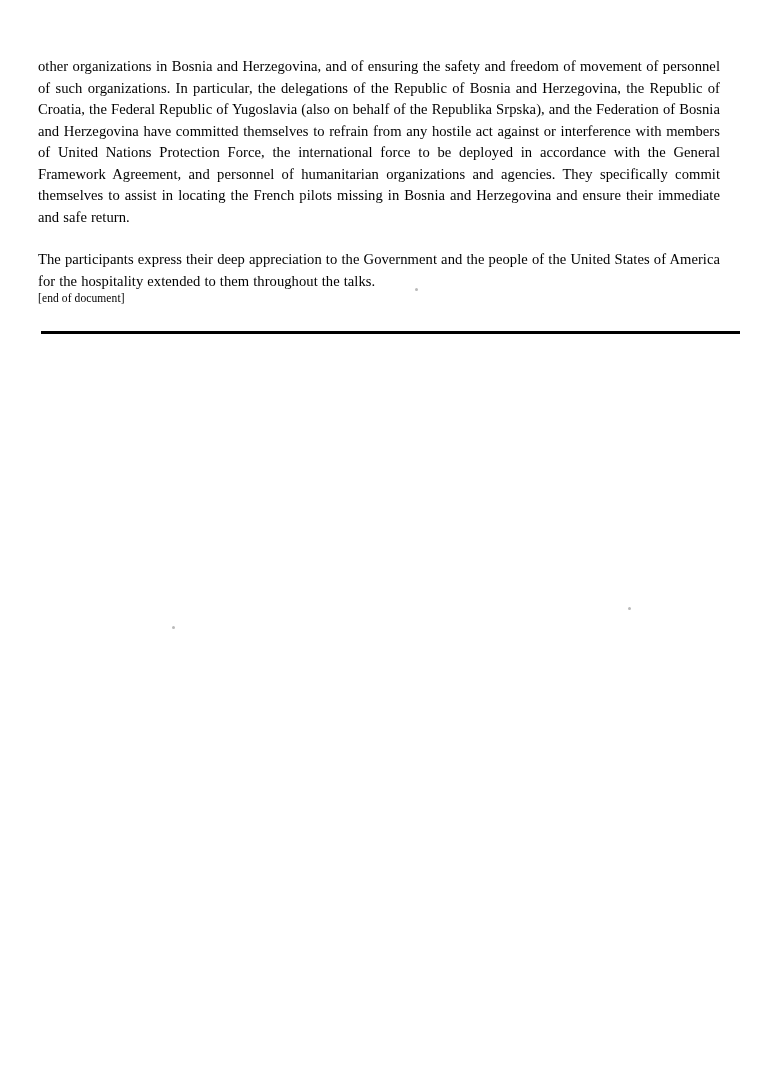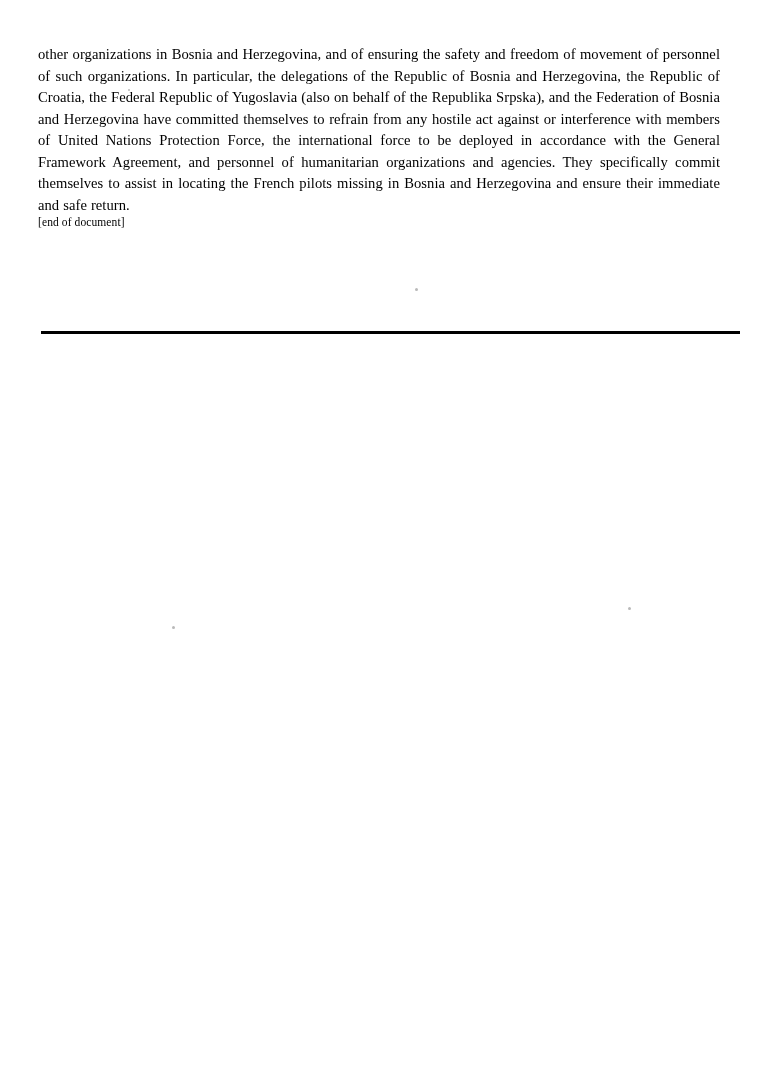--- a/index.html
+++ b/index.html
@@ -19,21 +19,21 @@
     position: absolute;
     left: 0;
     top: 0;
     width: 758px;
     height: 1078px;
     background: #ffffff;
   }
   .doc-body {
     position: absolute;
     left: 38px;
-    top: 44px;
+    top: 56px;
     width: 682px;
   }
   .para {
     font-size: 14.6px;
     line-height: 21.5px;
     text-align: justify;
     margin: 0 0 0 0;
     letter-spacing: 0.05px;
     word-spacing: 0.3px;
   }
@@ -63,20 +63,21 @@
   .speck-3 { left: 172px; top: 626px; width: 3px; height: 3px; }
   .speck-4 { left: 128px; top: 89px; width: 2px; height: 2px; }
 </style>
 </head>
 <body>
 
 <div class="page">
 
   <div class="doc-body">
     <p class="para">other organizations in Bosnia and Herzegovina, and of ensuring the safety and freedom of movement of personnel of such organizations. In particular, the delegations of the Republic of Bosnia and Herzegovina, the Republic of Croatia, the Federal Republic of Yugoslavia (also on behalf of the Republika Srpska), and the Federation of Bosnia and Herzegovina have committed themselves to refrain from any hostile act against or interference with members of United Nations Protection Force, the international force to be deployed in accordance with the General Framework Agreement, and personnel of humanitarian organizations and agencies. They specifically commit themselves to assist in locating the French pilots missing in Bosnia and Herzegovina and ensure their immediate and safe return.</p>
+    <p class="para">The participants express their deep appreciation to the Government and the people of the United States of America for the hospitality extended to them throughout the talks.</p>
     <div class="end-note">[end of document]</div>
   </div>
 
   <div class="rule"></div>
 
   <div class="speck speck-1"></div>
   <div class="speck speck-2"></div>
   <div class="speck speck-3"></div>
   <div class="speck speck-4"></div>
 

